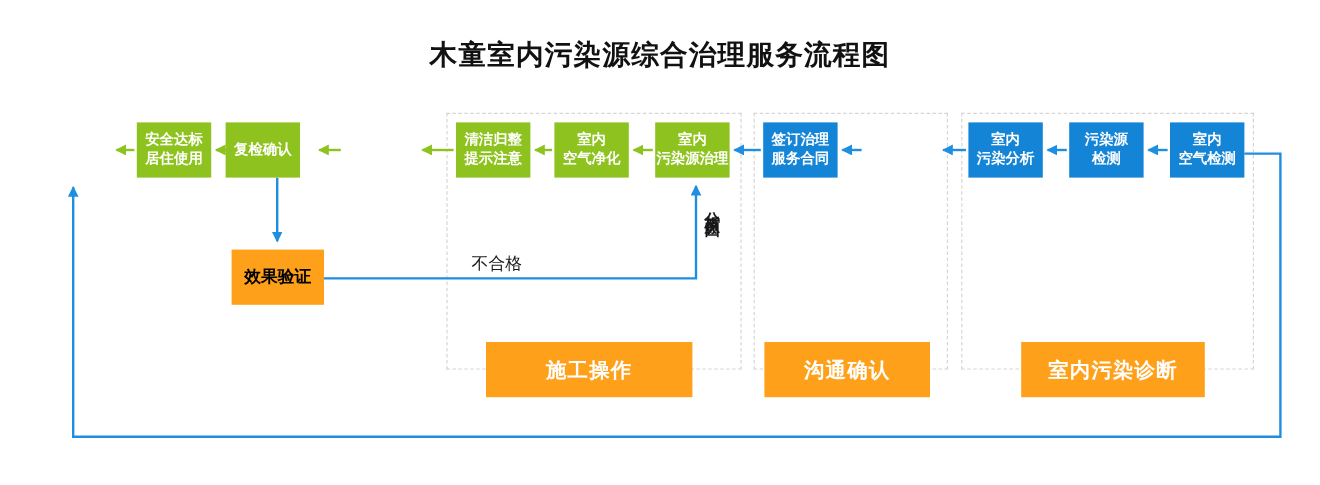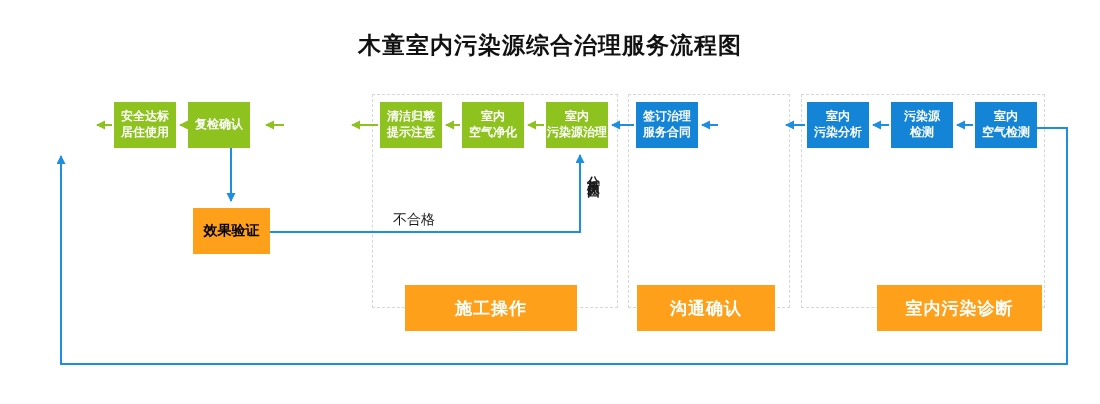--- a/index.html
+++ b/index.html
@@ -32,21 +32,21 @@
     background:var(--orange); color:#000000; font-size:14px; font-weight:600;
     display:flex; align-items:center; justify-content:center; z-index:3;
   }
   .group-label {
     position:absolute; top:285px; height:46px; background:var(--orange);
     color:#fff; font-size:17px; font-weight:700; letter-spacing:1px;
     display:flex; align-items:center; justify-content:center; z-index:4;
   }
   .glabel-1 { left:405px; width:172px; }
   .glabel-2 { left:637px; width:138px; }
-  .glabel-3 { left:877px; width:165px; }
+  .glabel-3 { left:851px; width:153px; }
   .edge-label-fail {
     position:absolute; left:393px; top:211px; font-size:14px; font-weight:400;
     color:#1a1a1a; z-index:4;
   }
   .edge-label-analyze {
     position:absolute; left:584px; top:166px; font-size:13px; font-weight:700;
     color:#1a1a1a; writing-mode:vertical-rl; letter-spacing:3px; z-index:4;
   }
   svg.wires { position:absolute; left:0; top:0; z-index:2; pointer-events:none; }
   .wire-green { stroke:var(--green); stroke-width:2; fill:none; }

